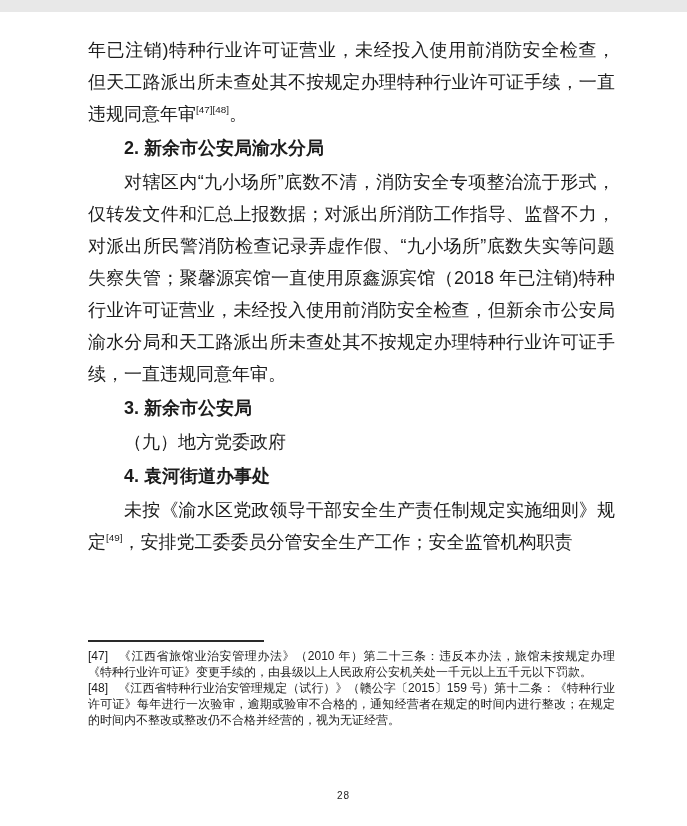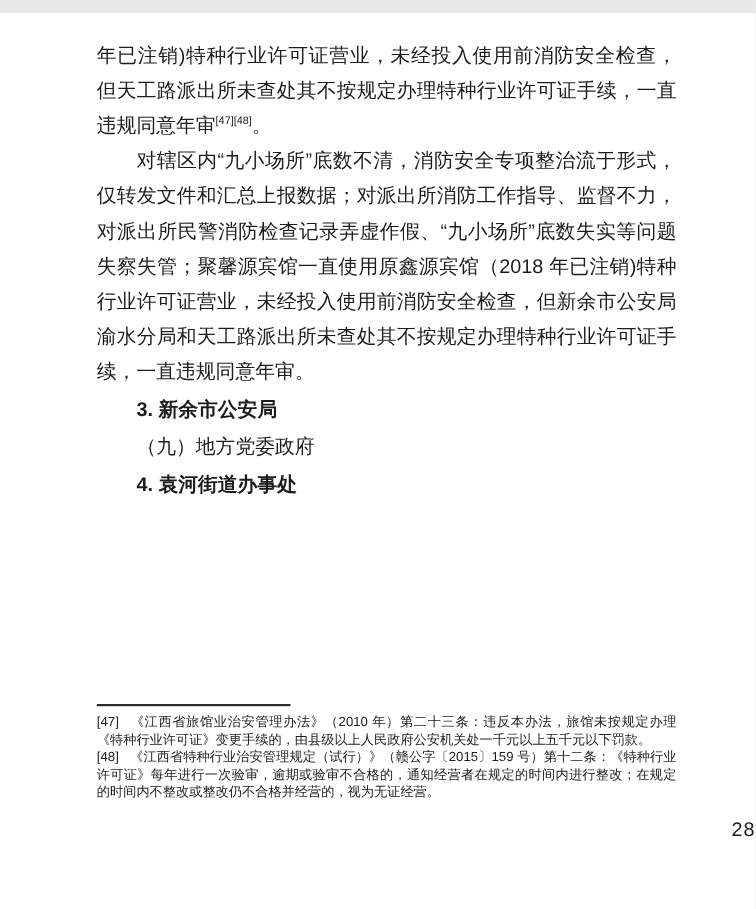--- a/index.html
+++ b/index.html
@@ -43,37 +43,39 @@
     width: 176px;
     height: 0;
     border-top: 2px solid #2a2a2a;
     margin-bottom: 6px;
   }
   .footnote { text-align: justify; text-justify: inter-ideograph; }
   .fn-marker { margin-right: 0.85em; }
   .page-number {
     position: absolute;
     left: 0;
-    top: 732px;
+    top: 778px;
     width: 100%;
-    text-align: right;
-    font-size: 18px;
+    text-align: center;
+    font-size: 10px;
     letter-spacing: 1px;
   }
 </style>
 </head>
 <body>
 
 <div class="page">
   <div class="doc-body" id="doc-body">
       <div class="paragraph"><span>年已注销)特种行业许可证营业，未经投入使用前消防安全检查，但天工路派出所未查处其不按规定办理特种行业许可证手续，一直违规同意年审</span><sup class="fn-ref">[47][48]</sup><span>。</span></div>
+      <div class="heading-bold indent"><span>2. 新余市公安局渝水分局</span></div>
       <div class="paragraph indent"><span>对辖区内“九小场所”底数不清，消防安全专项整治流于形式，仅转发文件和汇总上报数据；对派出所消防工作指导、监督不力，对派出所民警消防检查记录弄虚作假、“九小场所”底数失实等问题失察失管；聚馨源宾馆一直使用原鑫源宾馆（2018 年已注销)特种行业许可证营业，未经投入使用前消防安全检查，但新余市公安局渝水分局和天工路派出所未查处其不按规定办理特种行业许可证手续，一直违规同意年审。</span></div>
       <div class="heading-bold indent"><span>3. 新余市公安局</span></div>
       <div class="heading-kai indent"><span>（九）地方党委政府</span></div>
       <div class="heading-bold indent"><span>4. 袁河街道办事处</span></div>
+      <div class="paragraph indent"><span>未按《渝水区党政领导干部安全生产责任制规定实施细则》规定</span><sup class="fn-ref">[49]</sup><span>，安排党工委委员分管安全生产工作；安全监管机构职责</span></div>
     </div>
 
   <div class="footnotes">
     <div class="fn-separator"></div>
     <div id="fn-list">
         <div class="footnote"><span class="fn-marker">[47]</span><span>《江西省旅馆业治安管理办法》（2010 年）第二十三条：违反本办法，旅馆未按规定办理《特种行业许可证》变更手续的，由县级以上人民政府公安机关处一千元以上五千元以下罚款。</span></div>
         <div class="footnote"><span class="fn-marker">[48]</span><span>《江西省特种行业治安管理规定（试行）》（赣公字〔2015〕159 号）第十二条：《特种行业许可证》每年进行一次验审，逾期或验审不合格的，通知经营者在规定的时间内进行整改；在规定的时间内不整改或整改仍不合格并经营的，视为无证经营。</span></div>
       </div>
   </div>
 

